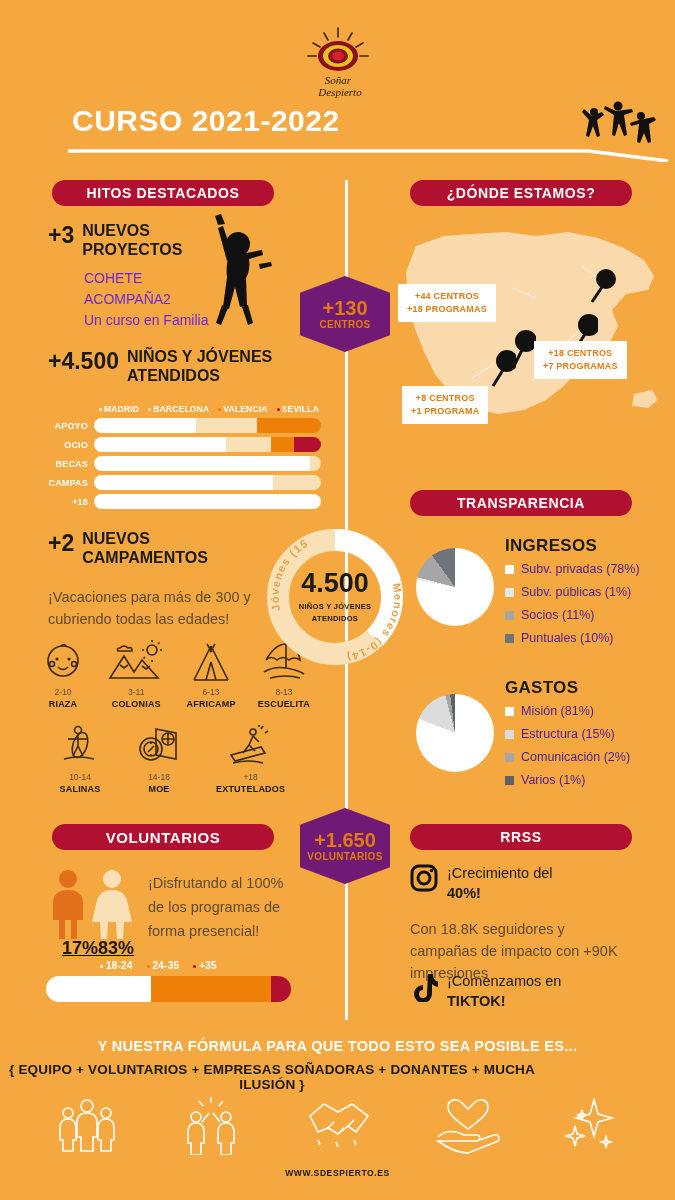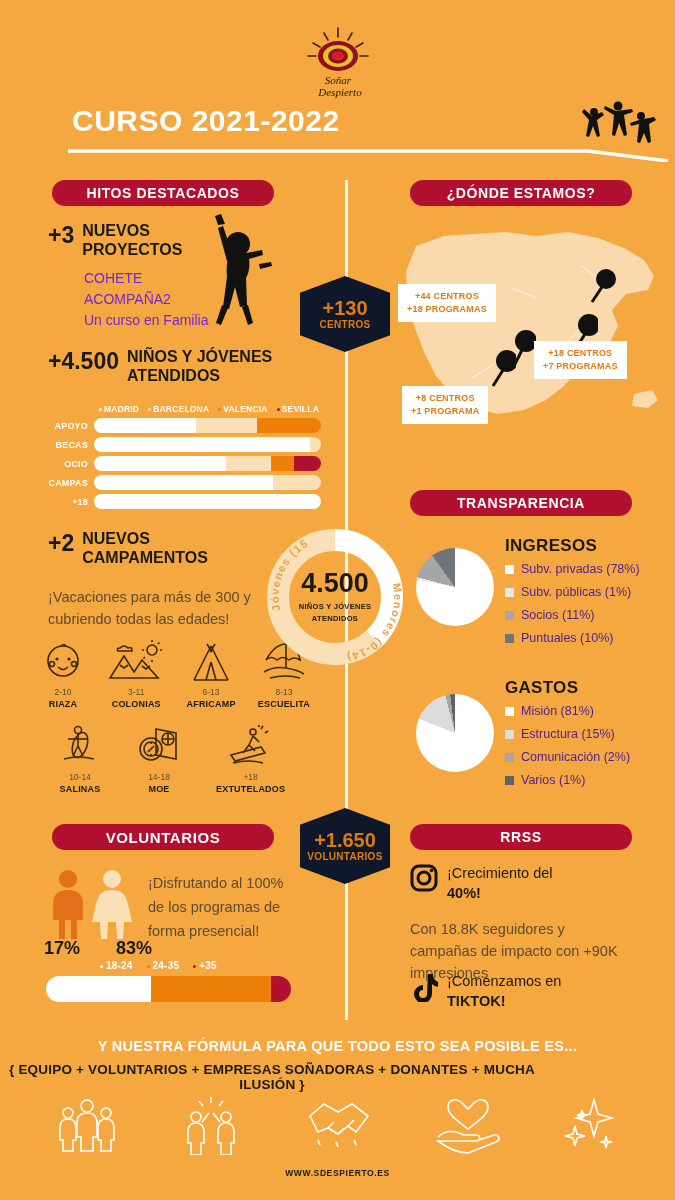--- a/index.html
+++ b/index.html
@@ -30,21 +30,21 @@
     font-weight: bold; border-radius: 13px;
     display: flex; align-items: center; justify-content: center;
     letter-spacing: 0.6px;
   }
 
   
   .divider { position: absolute; left: 345px; top: 180px; width: 3px; height: 840px; background: #FFFFFF; }
 
   
   .hexbadge {
-    position: absolute; width: 90px; height: 76px; background: #0f172a;
+    position: absolute; width: 90px; height: 76px; background: #701a75;
     clip-path: polygon(50% 0%, 100% 22%, 100% 78%, 50% 100%, 0% 78%, 0% 22%);
     display: flex; flex-direction: column; align-items: center; justify-content: center;
     color: #E07B10;
   }
   .hexbadge .big { font-size: 20px; font-weight: bold; line-height: 1.05; }
   .hexbadge .small { font-size: 10px; font-weight: bold; letter-spacing: 0.3px; }
 
   
   .stat-row { position: absolute; display: flex; align-items: flex-start; }
   .stat-num { color: #1A1A1A; font-weight: bold; font-size: 23px; line-height: 1.15; }
@@ -88,21 +88,21 @@
 
   
   .pie { position: absolute; border-radius: 50%; }
   .pie-title { position: absolute; font-size: 17px; font-weight: bold; color: #1A1A1A; letter-spacing: 0.3px; }
   .pie-legend { position: absolute; }
   .pie-legend div { display: flex; align-items: center; margin-bottom: 9px; color: #4c1d95; font-size: 12.5px; }
   .pie-legend i { width: 9px; height: 9px; display: inline-block; margin-right: 7px; flex: none; }
 
   
   .vol-figs { position: absolute; left: 46px; top: 868px; width: 100px; height: 72px; }
-  .vol-pcts { position: absolute; left: 44px; top: 938px; width: 108px; display: flex; justify-content: space-between; }
+  .vol-pcts { position: absolute; left: 44px; top: 938px; width: 108px; display: flex; justify-content: center; text-decoration: underline; }
   .vol-pcts span { font-size: 18px; font-weight: bold; color: #1A1A1A; }
   .vol-legend { position: absolute; left: 100px; top: 960px; display: flex; gap: 14px; }
   .vol-legend span { color: #FFFFFF; font-size: 10px; font-weight: bold; letter-spacing: 0.2px; }
   .vol-legend i { display: inline-block; width: 3px; height: 3px; border-radius: 50%; vertical-align: middle; margin-right: 3px; }
   .vol-bar { position: absolute; left: 46px; top: 976px; width: 245px; height: 26px; border-radius: 13px; overflow: hidden; display: flex; }
   .vol-bar div { height: 100%; }
 
   
   .rrss-line { position: absolute; display: flex; align-items: flex-start; }
   .rrss-txt { color: #1A1A1A; font-size: 14.5px; line-height: 1.35; margin-left: 9px; }
@@ -227,33 +227,33 @@
     <div id="bc-rows">
         <div class="bc-row">
           <div class="bc-name">APOYO</div>
           <div class="bc-track">
             <div class="bc-seg" style="width: 45%; background: rgb(255, 255, 255);"></div>
             <div class="bc-seg" style="width: 27%; background: rgb(250, 224, 182);"></div>
             <div class="bc-seg" style="width: 28%; background: rgb(238, 128, 8);"></div>
           </div>
         </div>
         <div class="bc-row">
-          <div class="bc-name">BECAS</div>
-          <div class="bc-track">
-            <div class="bc-seg" style="width: 95%; background: rgb(255, 255, 255);"></div>
-            <div class="bc-seg" style="width: 5%; background: rgb(250, 224, 182);"></div>
-          </div>
-        </div>
-        <div class="bc-row">
           <div class="bc-name">OCIO</div>
           <div class="bc-track">
             <div class="bc-seg" style="width: 58%; background: rgb(255, 255, 255);"></div>
             <div class="bc-seg" style="width: 20%; background: rgb(250, 224, 182);"></div>
             <div class="bc-seg" style="width: 10%; background: rgb(238, 128, 8);"></div>
             <div class="bc-seg" style="width: 12%; background: rgb(178, 16, 48);"></div>
+          </div>
+        </div>
+        <div class="bc-row">
+          <div class="bc-name">BECAS</div>
+          <div class="bc-track">
+            <div class="bc-seg" style="width: 95%; background: rgb(255, 255, 255);"></div>
+            <div class="bc-seg" style="width: 5%; background: rgb(250, 224, 182);"></div>
           </div>
         </div>
         <div class="bc-row">
           <div class="bc-name">CAMPAS</div>
           <div class="bc-track">
             <div class="bc-seg" style="width: 79%; background: rgb(255, 255, 255);"></div>
             <div class="bc-seg" style="width: 21%; background: rgb(250, 224, 182);"></div>
           </div>
         </div>
         <div class="bc-row">

